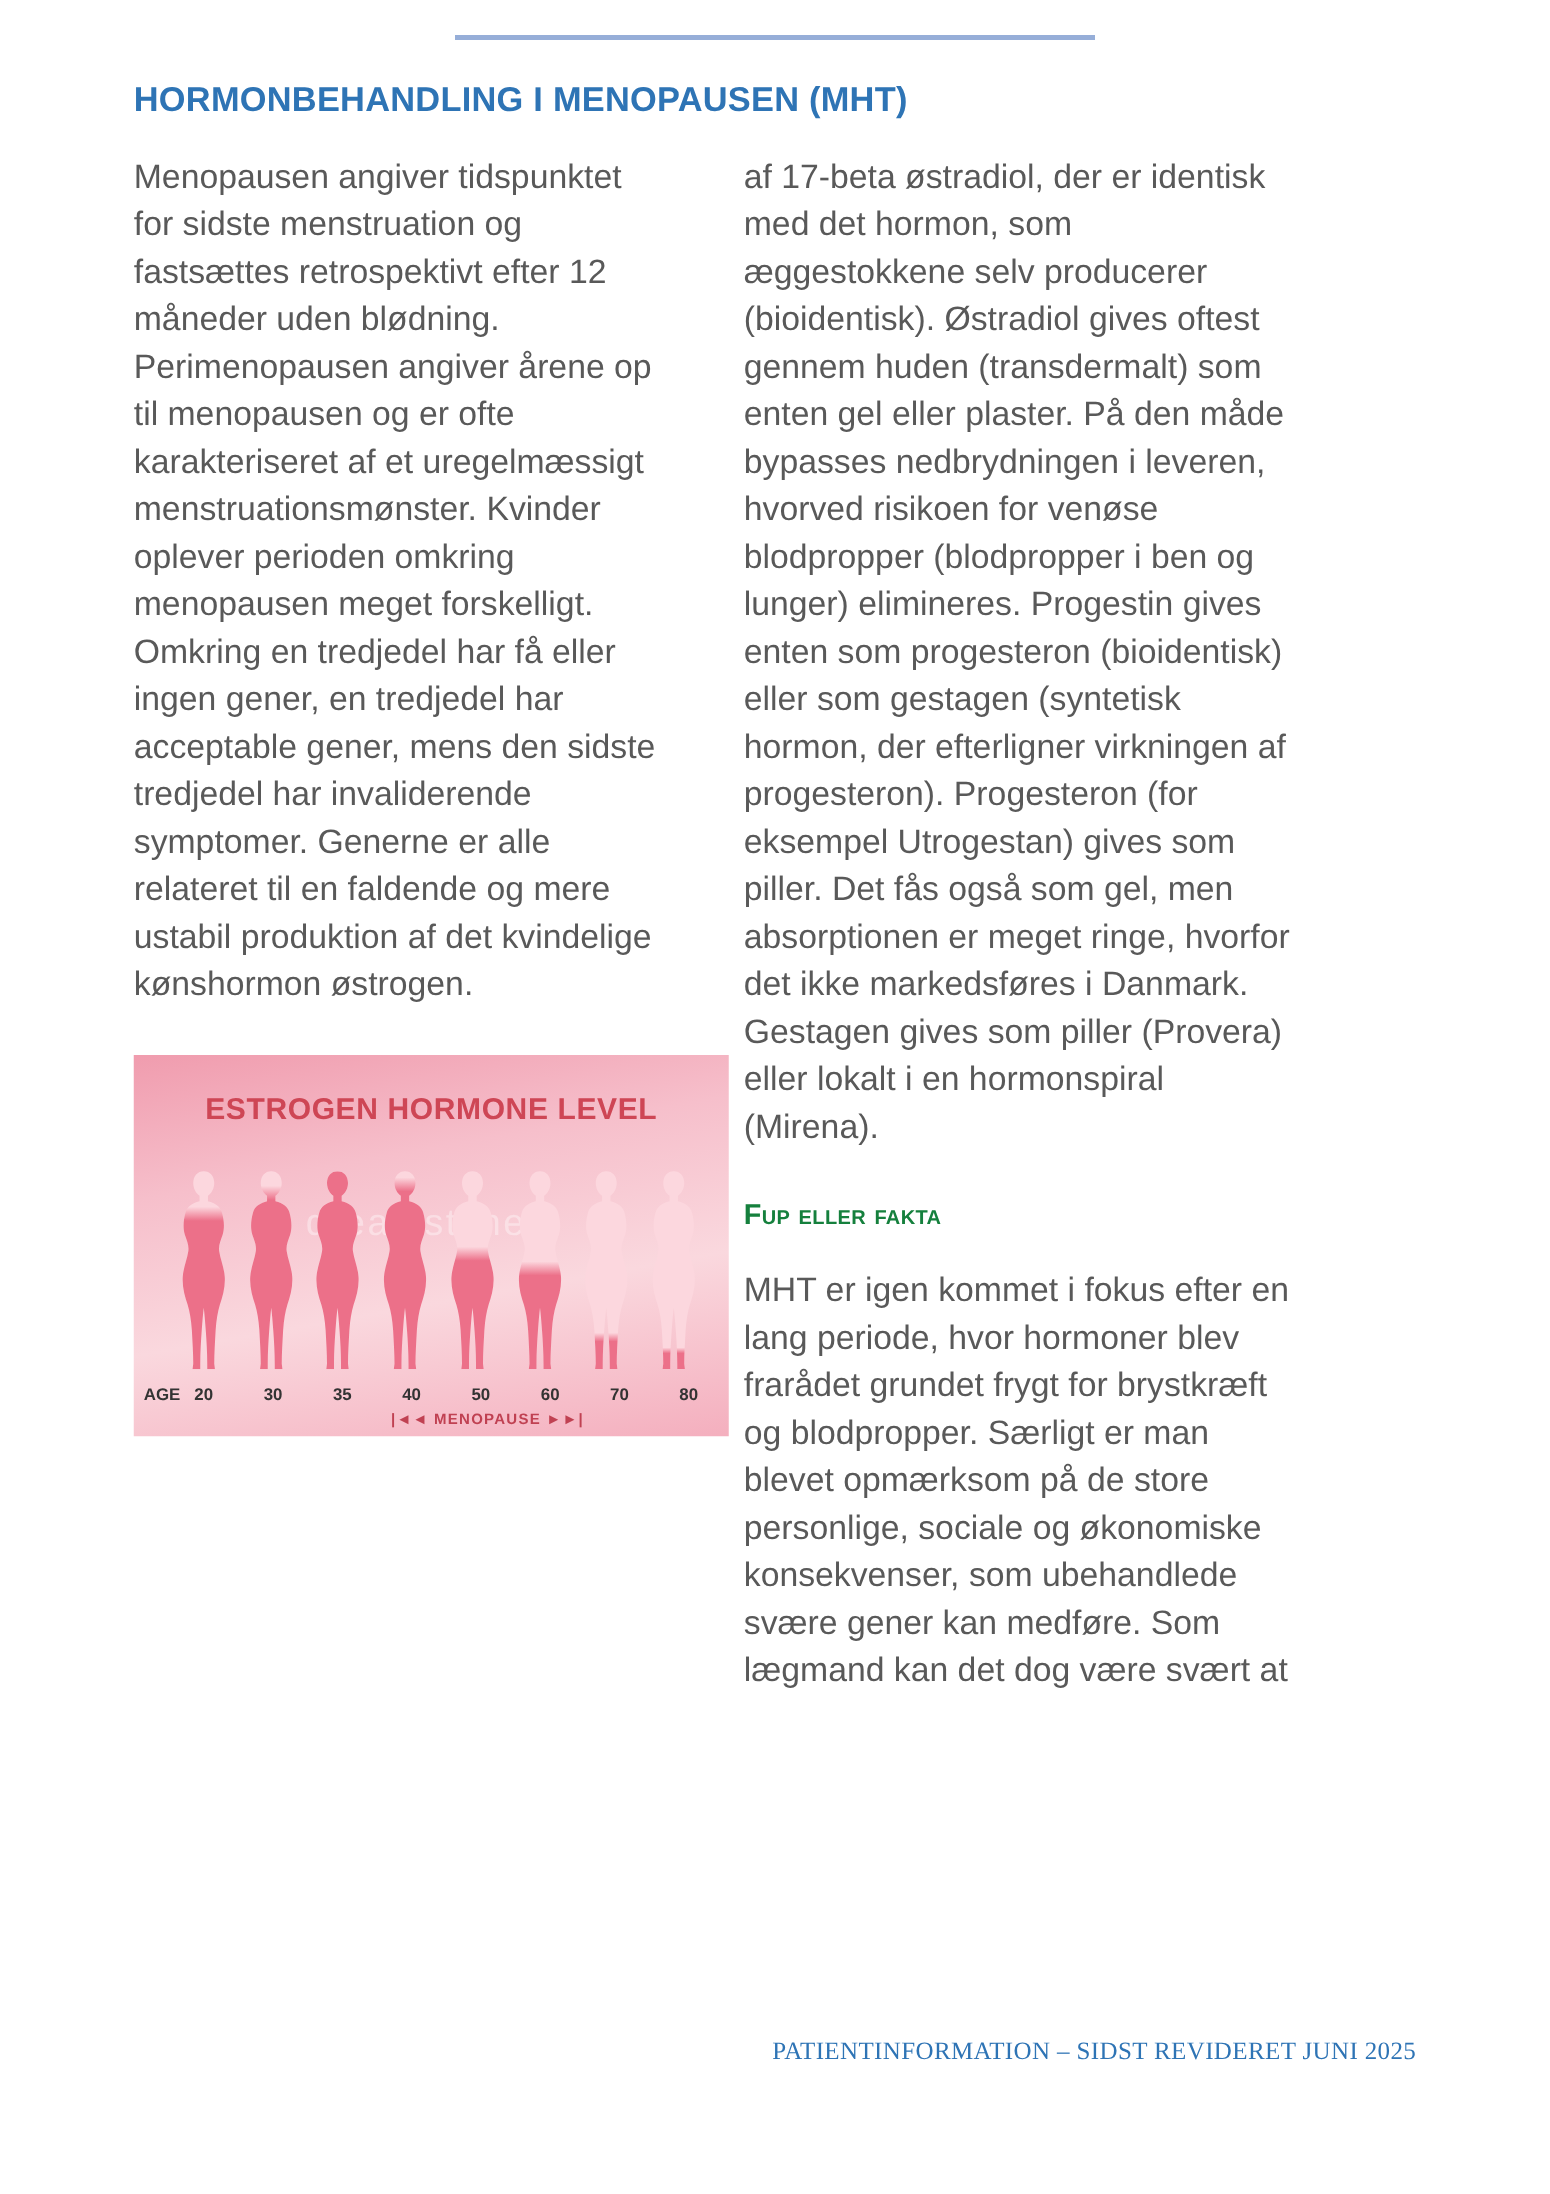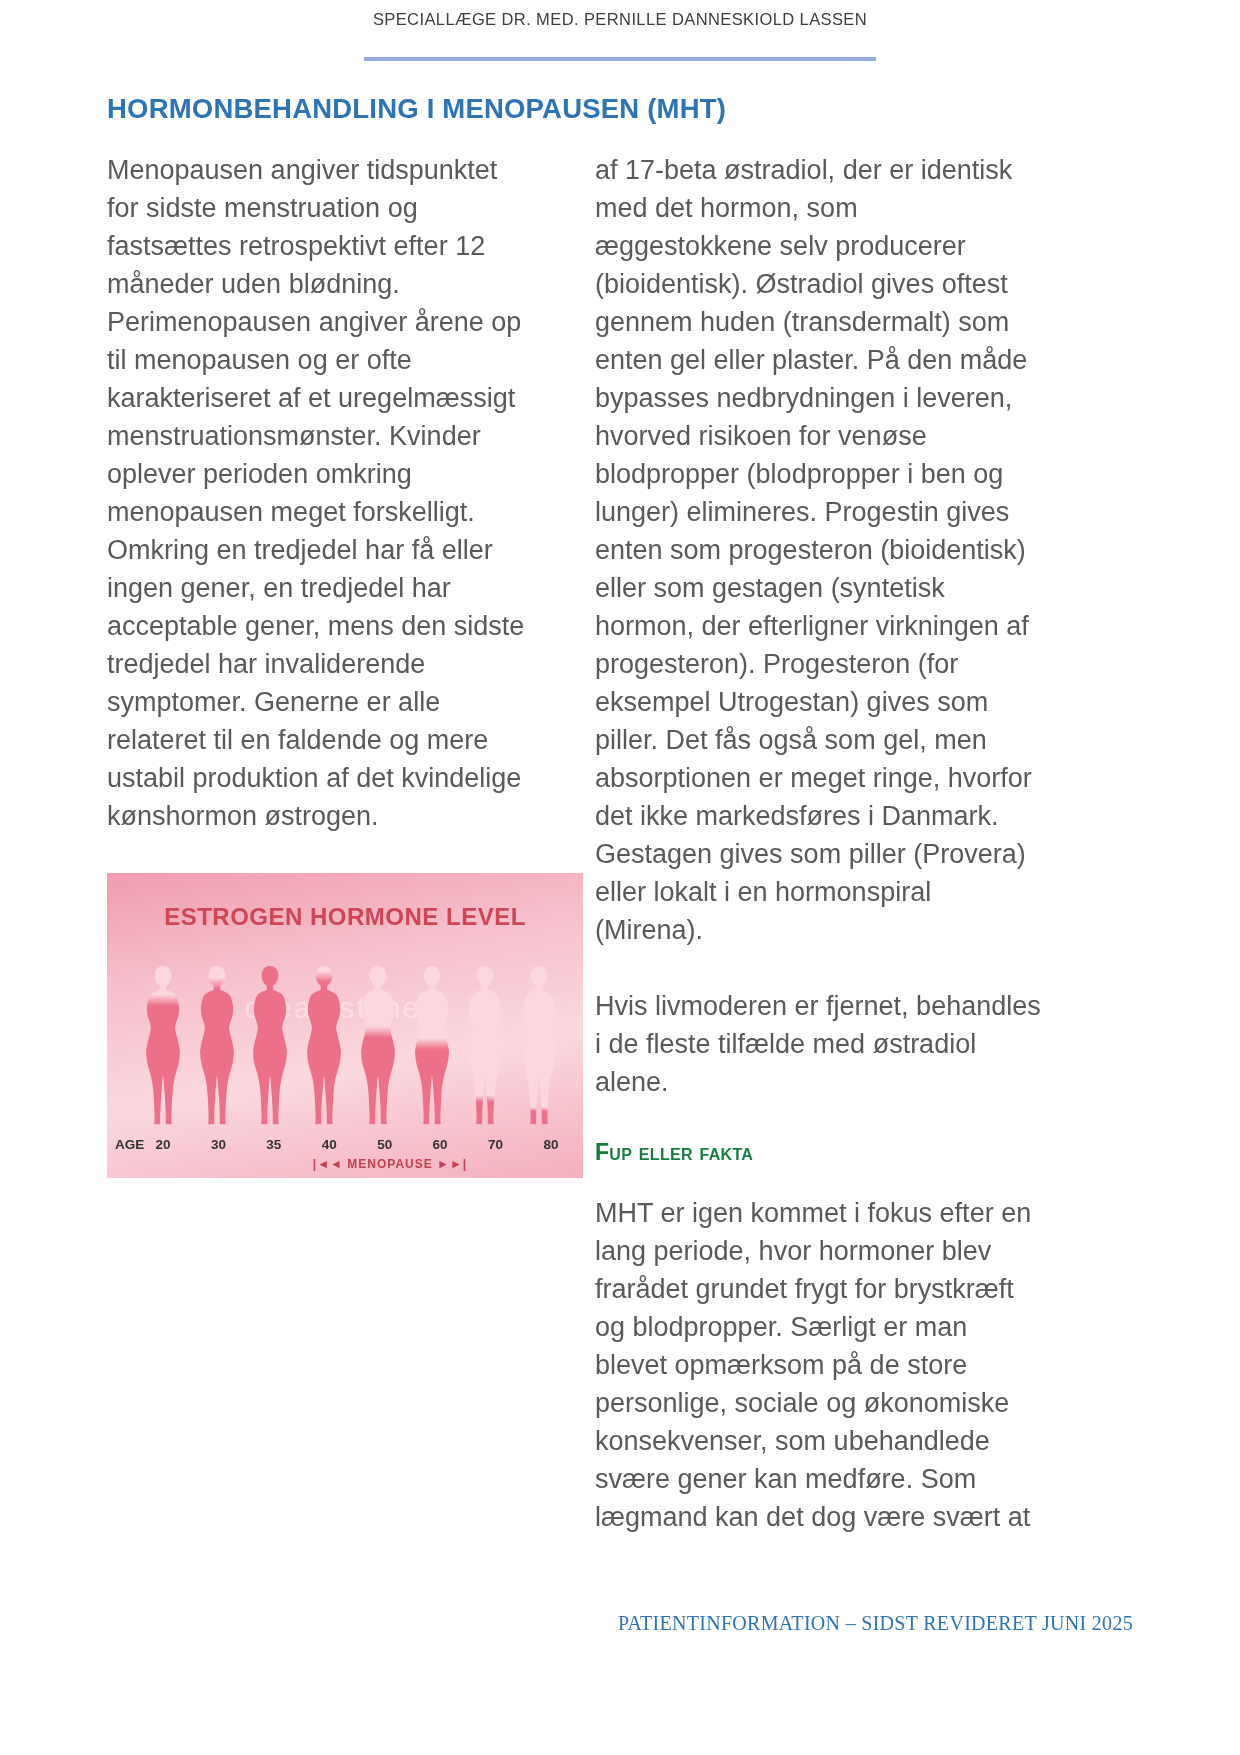--- a/index.html
+++ b/index.html
@@ -76,21 +76,20 @@
     position:absolute;top:1602px;right:107px;
     font-family:"Liberation Serif","DejaVu Serif",serif;
     font-size:20px;color:#2e74b5;letter-spacing:0.3px;
   }
 </style>
 </head>
 <body>
 
 <div class="page">
 
-  <div class="clinic-subtitle">SPECIALLÆGE DR. MED. PERNILLE DANNESKIOLD LASSEN</div>
   <div class="divider"></div>
 
   <h1 class="page-title">HORMONBEHANDLING I MENOPAUSEN (MHT)</h1>
 
   <div class="columns">
 
     <div class="col-left">
       <p class="body-par">Menopausen angiver tidspunktet for sidste menstruation og fastsættes retrospektivt efter 12 måneder uden blødning. Perimenopausen angiver årene op til menopausen og er ofte karakteriseret af et uregelmæssigt menstruationsmønster. Kvinder oplever perioden omkring menopausen meget forskelligt. Omkring en tredjedel har få eller ingen gener, en tredjedel har acceptable gener, mens den sidste tredjedel har invaliderende symptomer. Generne er alle relateret til en faldende og mere ustabil produktion af det kvindelige kønshormon østrogen.</p>
 
       <div class="figure">
@@ -237,21 +236,20 @@
             <div class="age-num">70</div>
             <div class="age-num">80</div>
           </div>
         <div class="figure-menopause">|◄◄  MENOPAUSE  ►►|</div>
       </div>
 
     </div>
 
     <div class="col-right">
       <p class="body-par">af 17-beta østradiol, der er identisk med det hormon, som æggestokkene selv producerer (bioidentisk). Østradiol gives oftest gennem huden (transdermalt) som enten gel eller plaster. På den måde bypasses nedbrydningen i leveren, hvorved risikoen for venøse blodpropper (blodpropper i ben og lunger) elimineres. Progestin gives enten som progesteron (bioidentisk) eller som gestagen (syntetisk hormon, der efterligner virkningen af progesteron). Progesteron (for eksempel Utrogestan) gives som piller. Det fås også som gel, men absorptionen er meget ringe, hvorfor det ikke markedsføres i Danmark. Gestagen gives som piller (Provera) eller lokalt i en hormonspiral (Mirena).</p>
-      <p class="body-par">Hvis livmoderen er fjernet, behandles i de fleste tilfælde med østradiol alene.</p>
       <h2 class="section-heading">Fup eller fakta</h2>
       <p class="body-par">MHT er igen kommet i fokus efter en lang periode, hvor hormoner blev frarådet grundet frygt for brystkræft og blodpropper. Særligt er man blevet opmærksom på de store personlige, sociale og økonomiske konsekvenser, som ubehandlede svære gener kan medføre. Som lægmand kan det dog være svært at</p>
     </div>
 
   </div>
 
   <div class="footer">PATIENTINFORMATION – SIDST REVIDERET JUNI 2025</div>
 
 </div>
 

